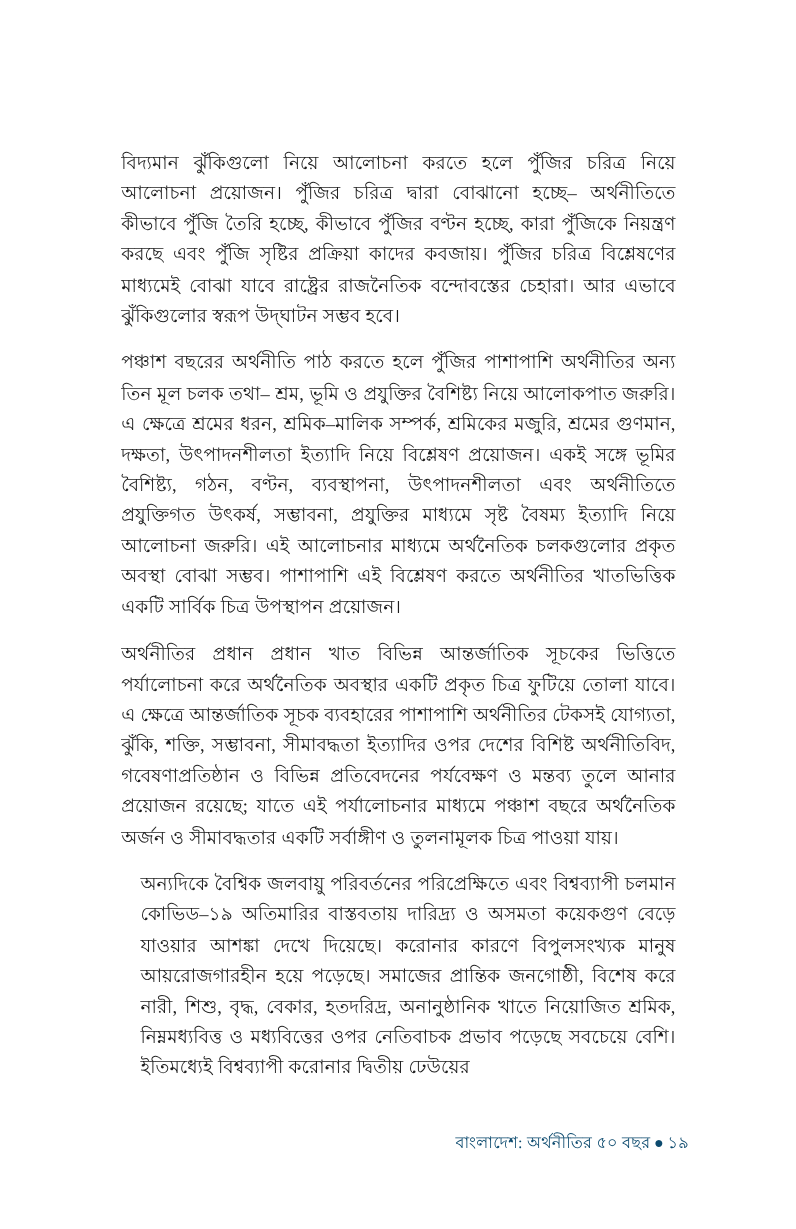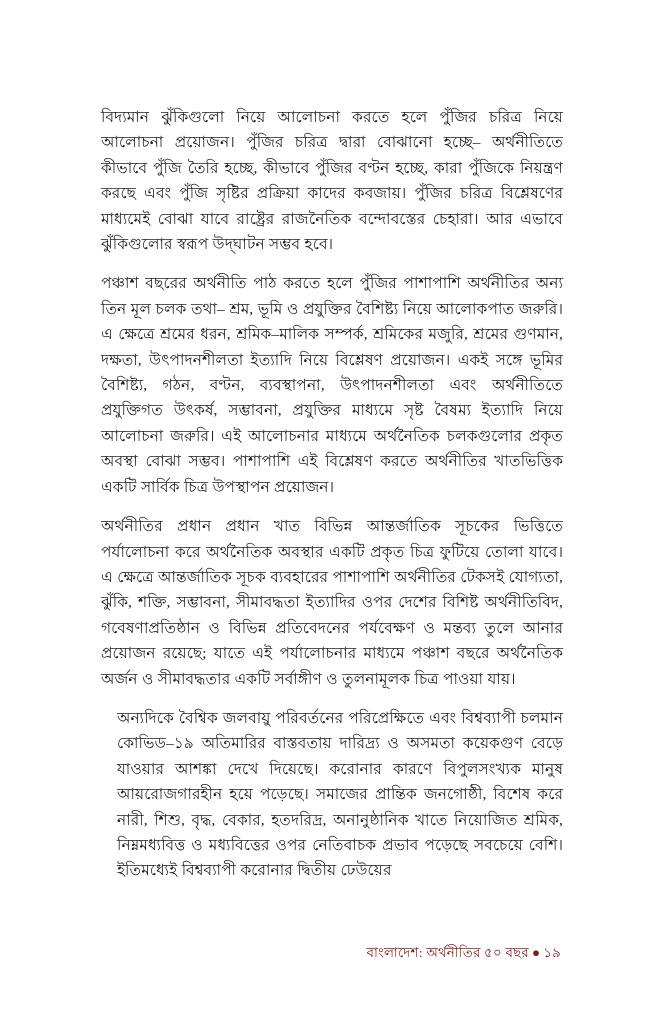--- a/index.html
+++ b/index.html
@@ -20,21 +20,21 @@
   .page {
     position: absolute;
     inset: 0;
     background: #ffffff;
     box-sizing: border-box;
   }
 
   .content-column {
     position: absolute;
     left: 101px;
-    top: 104px;
+    top: 124px;
     width: 462px;
   }
 
   .para {
     margin: 0 0 14px 0;
     text-align: justify;
     text-justify: inter-word;
     font-size: 15.4px;
     line-height: 25.4px;
     color: #1c1c1c;
@@ -49,26 +49,26 @@
 
   
   .para-final {
     margin-bottom: 0;
     margin-left: 16px;
   }
 
   .page-footer {
     position: absolute;
     left: 101px;
-    right: 102px;
+    right: 89px;
     top: 944px;
     text-align: right;
     font-size: 13.4px;
     line-height: 18px;
-    color: #7f1d1d;
+    color: #0c4a6e;
     letter-spacing: 0.2px;
   }
 
   .footer-line {
     display: inline-block;
     white-space: nowrap;
   }
 
   .footer-sep {
     display: inline-block;

